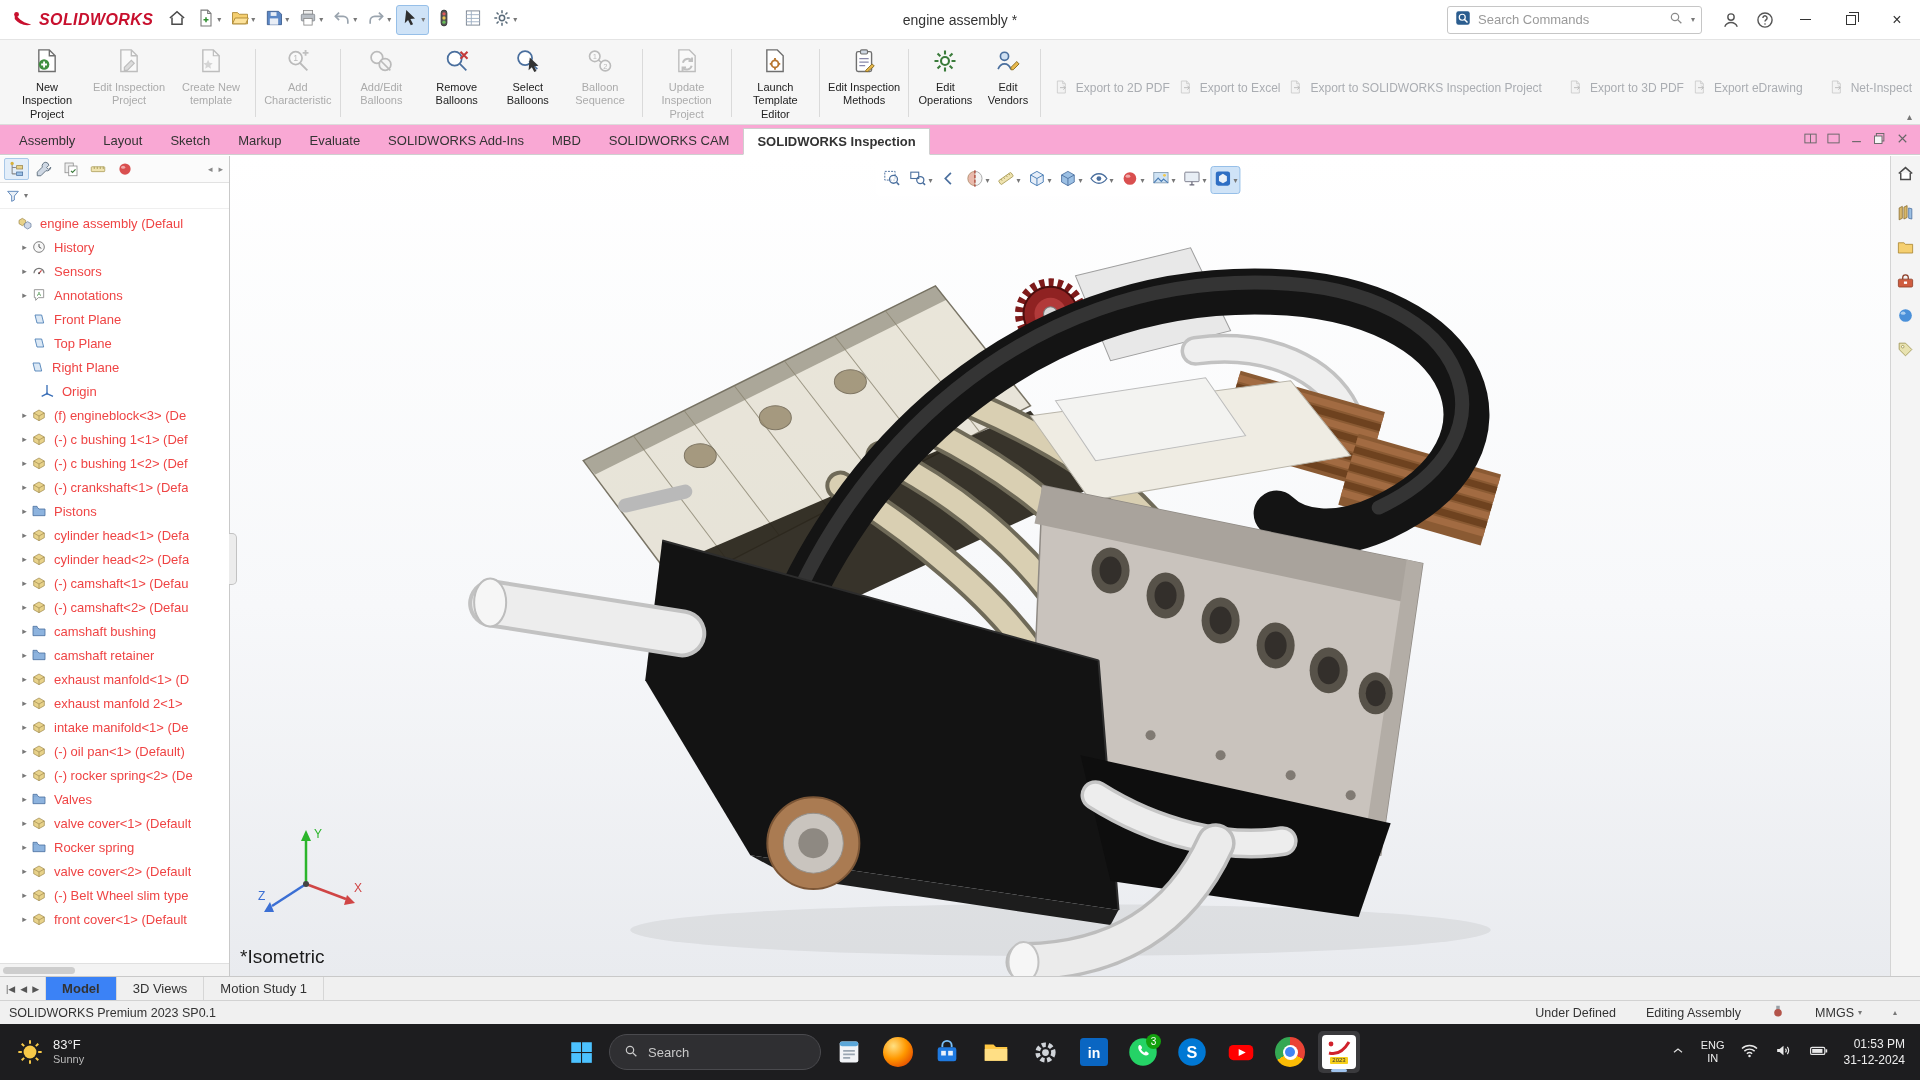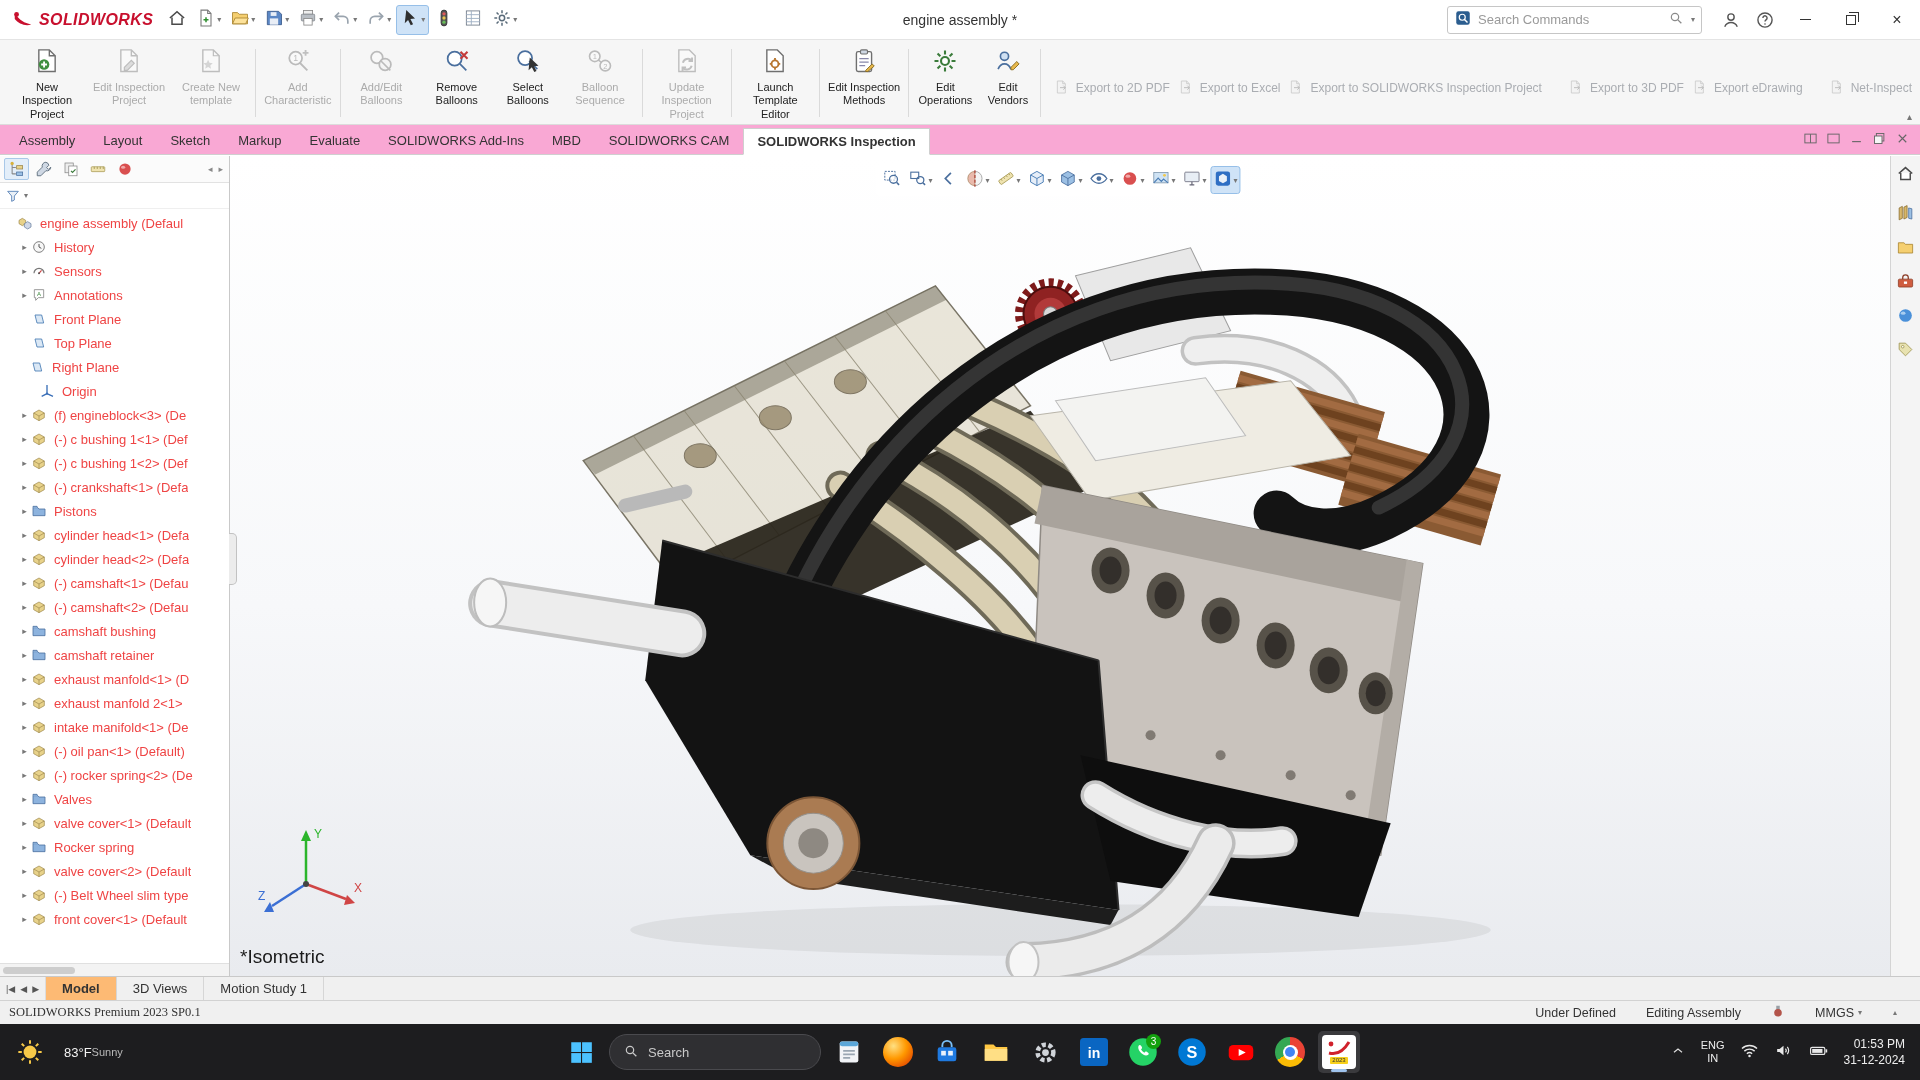--- a/index.html
+++ b/index.html
@@ -74,32 +74,32 @@
 
   
   .taskpane { width:30px; min-width:30px; background:#f4f4f4; border-left:1px solid #d4d4d4; display:flex; flex-direction:column; align-items:center; padding-top:5px; gap:9px; }
   .tp-btn { width:25px; height:25px; display:flex; align-items:center; justify-content:center; border-radius:3px; }
   .tp-btn:first-child { margin-bottom:6px; }
 
   
   .modeltabs { position:absolute; left:0; right:0; bottom:80px; height:24px; background:#f0f0f0; border-top:1px solid #c9c9c9; display:flex; align-items:stretch; font-size:13px; }
   .mt-nav { display:flex; align-items:center; gap:5px; padding:0 6px; color:#555; font-size:9px; border-right:1px solid #dcdcdc; }
   .mtab { padding:0 16px; display:flex; align-items:center; border-right:1px solid #d6d6d6; color:#333; }
-  .mtab.active { background:#fdba74; font-weight:bold; }
+  .mtab.active { background:#3b82f6; font-weight:bold; }
 
   
   .statusbar { position:absolute; left:0; right:0; bottom:56px; height:24px; background:#f0f0f0; border-top:1px solid #d2d2d2; display:flex; align-items:center; padding:0 9px; font-size:12.5px; color:#333; }
-  .sb-left { flex:1;font-family:Liberation Serif, serif; }
+  .sb-left { flex:1; }
   .sb-right { display:flex; align-items:center; gap:30px; margin-right:14px; }
   .sb-units { display:flex; align-items:center; gap:3px; }
 
   
   .taskbar { position:absolute; left:0; right:0; bottom:0; height:56px; background:#1d1d1f; display:flex; align-items:center; color:#fff; }
   .weather { display:flex; align-items:center; gap:9px; padding:0 16px; height:100%; }
-  .weather-txt { display:flex; flex-direction:row; line-height:15px;margin-left:11px; }
+  .weather-txt { display:flex; flex-direction:column; line-height:15px; }
   .weather-temp { font-size:13px; color:#f2f2f2; }
   .weather-cond { font-size:11px; color:#b9b9b9; }
   .tb-center { position:absolute; left:50%; top:50%; transform:translate(-50%,-50%); display:flex; align-items:center; gap:7px; }
   .tb-app { width:42px; height:42px; border-radius:5px; display:flex; align-items:center; justify-content:center; position:relative; }
   .tb-app.active { background:#3a3a3d; }
   .tb-app.active::after { content:""; position:absolute; bottom:1px; left:13px; width:16px; height:3px; border-radius:2px; background:#9fc3ec; }
   .tb-badge { position:absolute; top:3px; right:3px; min-width:15px; height:15px; border-radius:8px; background:#13a10e; color:#fff; font-size:10px; display:flex; align-items:center; justify-content:center; padding:0 3px; }
   .search-pill { height:36px; width:212px; background:#2f2f32; border:1px solid #4a4a4e; border-radius:18px; display:flex; align-items:center; gap:9px; padding:0 13px; color:#c9c9c9; font-size:13px; }
   .tray { margin-left:auto; display:flex; align-items:center; gap:15px; padding-right:15px; }
   .tray-lang { font-size:11px; line-height:13px; text-align:center; color:#eee; }

